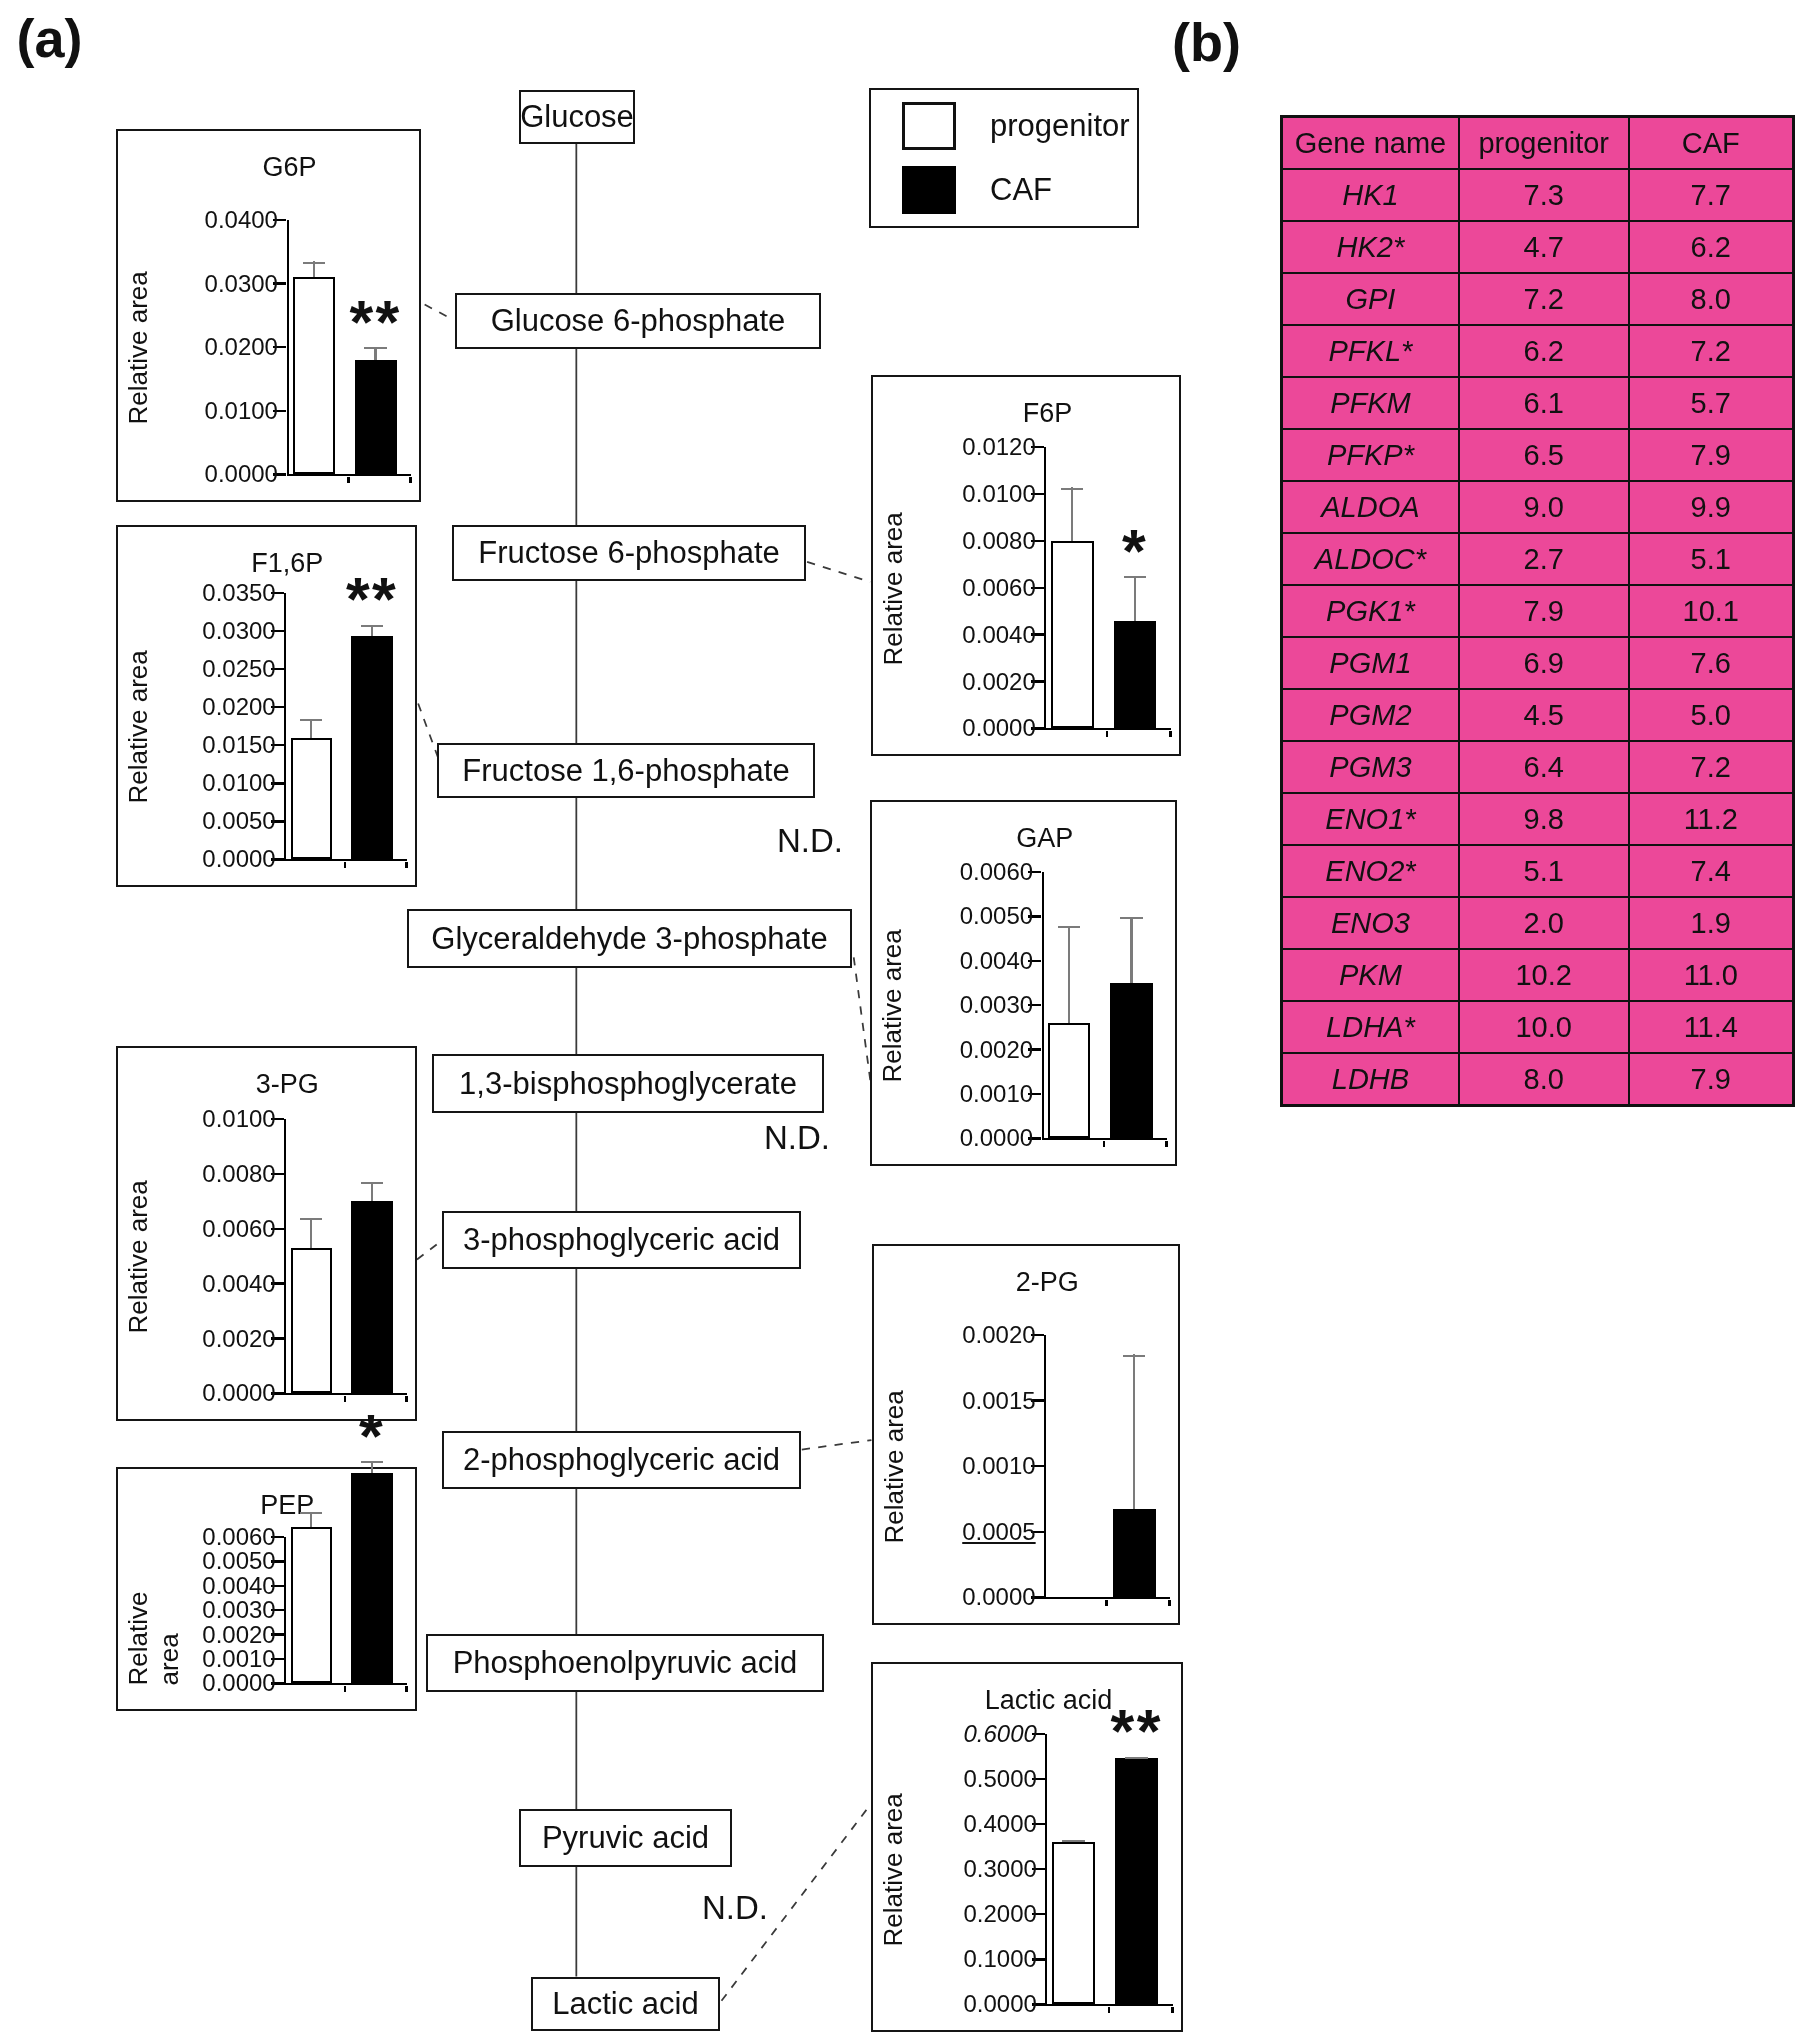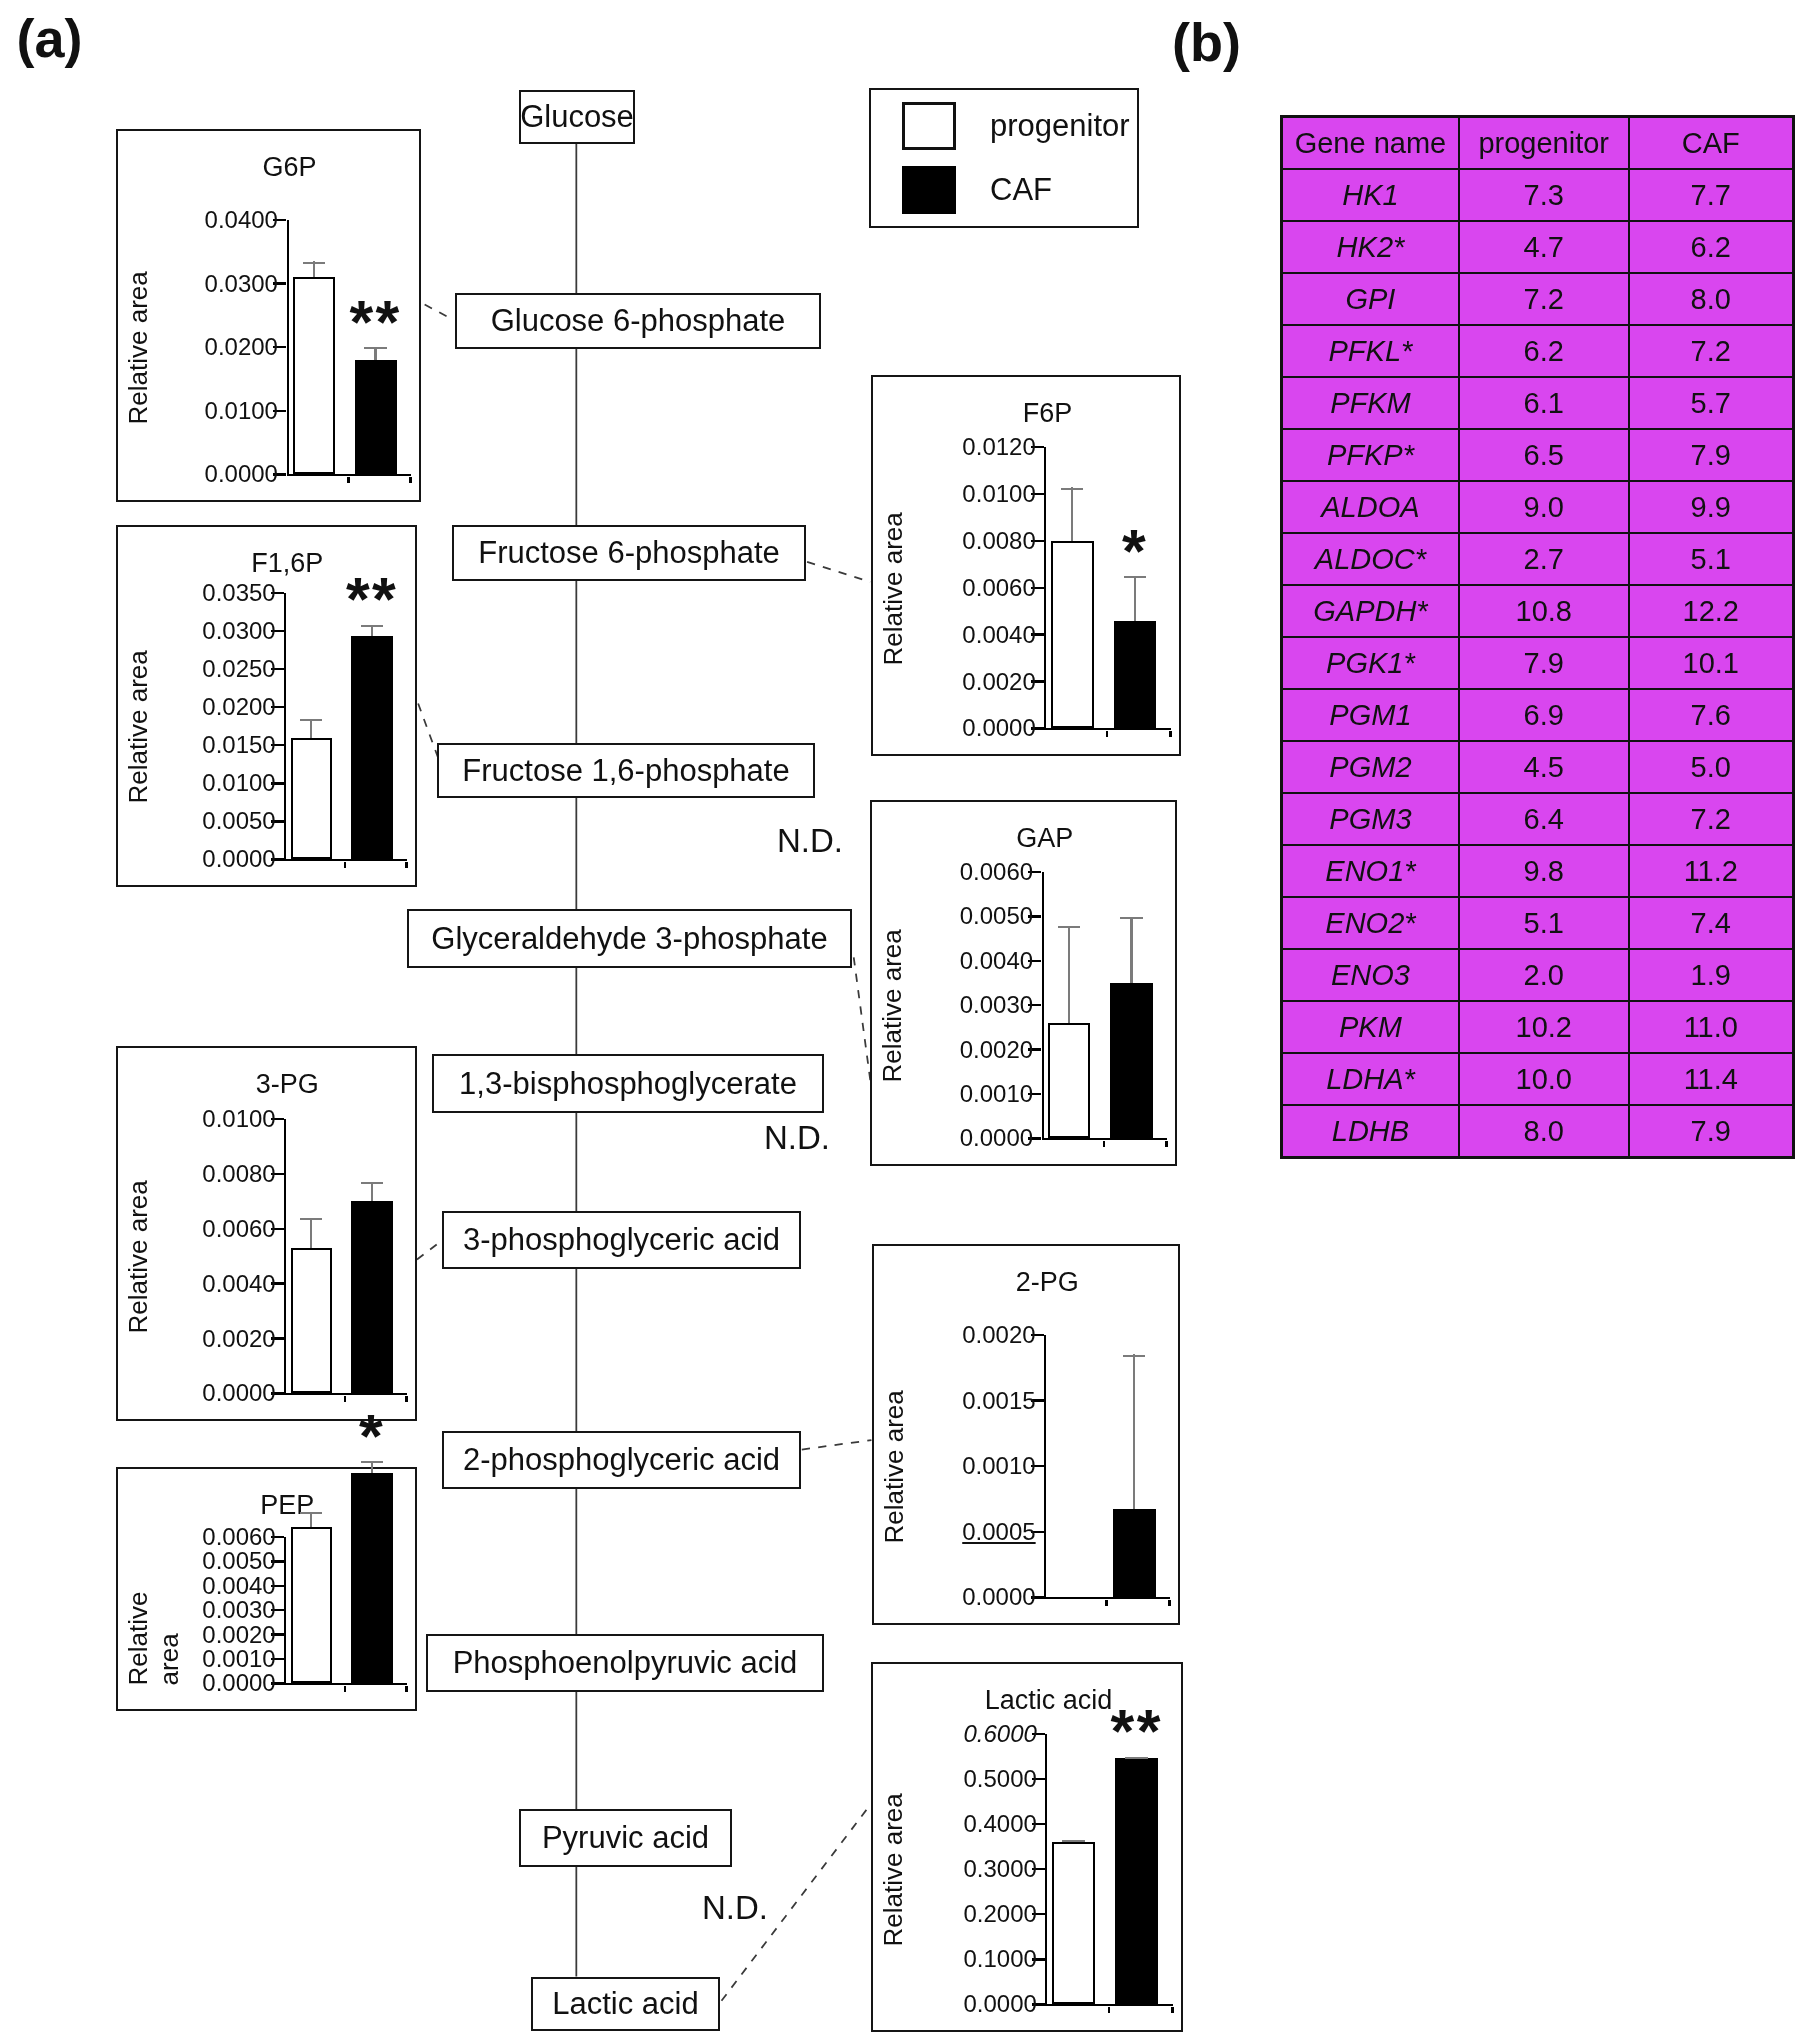--- a/index.html
+++ b/index.html
@@ -35,21 +35,21 @@
   .downtick{position:absolute;bottom:-8.3px;width:2.4px;height:5.9px;background:#000;}
   .bar{position:absolute;bottom:0;box-sizing:border-box;}
   .bar.white{background:#fff;border:2.4px solid #000;}
   .bar.black{background:#000;}
   .errstem{position:absolute;width:2.4px;background:#7b7b7b;}
   .errcap{position:absolute;width:22.4px;height:2.4px;background:#7b7b7b;}
   .sig{position:absolute;transform:translateX(-50%);font-size:61px;font-weight:700;line-height:34px;letter-spacing:2.4px;white-space:nowrap;}
 
   
   .gene-table-wrap{position:absolute;left:1280px;top:115px;width:515px;z-index:3;}
-  table.gene{border-collapse:collapse;width:100%;background:#d946ef;border:3px solid #111;}
+  table.gene{border-collapse:collapse;width:100%;background:#ec4899;border:3px solid #111;}
   table.gene td,table.gene th{border:2.4px solid #111;height:50px;text-align:center;font-size:29px;font-weight:400;padding:0 3.5px;}
   table.gene td.gene-name{font-style:italic;}
   table.gene col.c1{width:178px;} table.gene col.c2{width:170px;} table.gene col.c3{width:166px;}
 </style>
 </head>
 <body>
 
 <div id="canvas">
 
   <svg id="wires" viewBox="0 0 3059 3448">
@@ -361,25 +361,20 @@
             <td class="gene-name">ALDOA</td>
             <td class="gene-value">9.0</td>
             <td class="gene-value">9.9</td>
           </tr>
           <tr>
             <td class="gene-name">ALDOC*</td>
             <td class="gene-value">2.7</td>
             <td class="gene-value">5.1</td>
           </tr>
           <tr>
-            <td class="gene-name">GAPDH*</td>
-            <td class="gene-value">10.8</td>
-            <td class="gene-value">12.2</td>
-          </tr>
-          <tr>
             <td class="gene-name">PGK1*</td>
             <td class="gene-value">7.9</td>
             <td class="gene-value">10.1</td>
           </tr>
           <tr>
             <td class="gene-name">PGM1</td>
             <td class="gene-value">6.9</td>
             <td class="gene-value">7.6</td>
           </tr>
           <tr>

